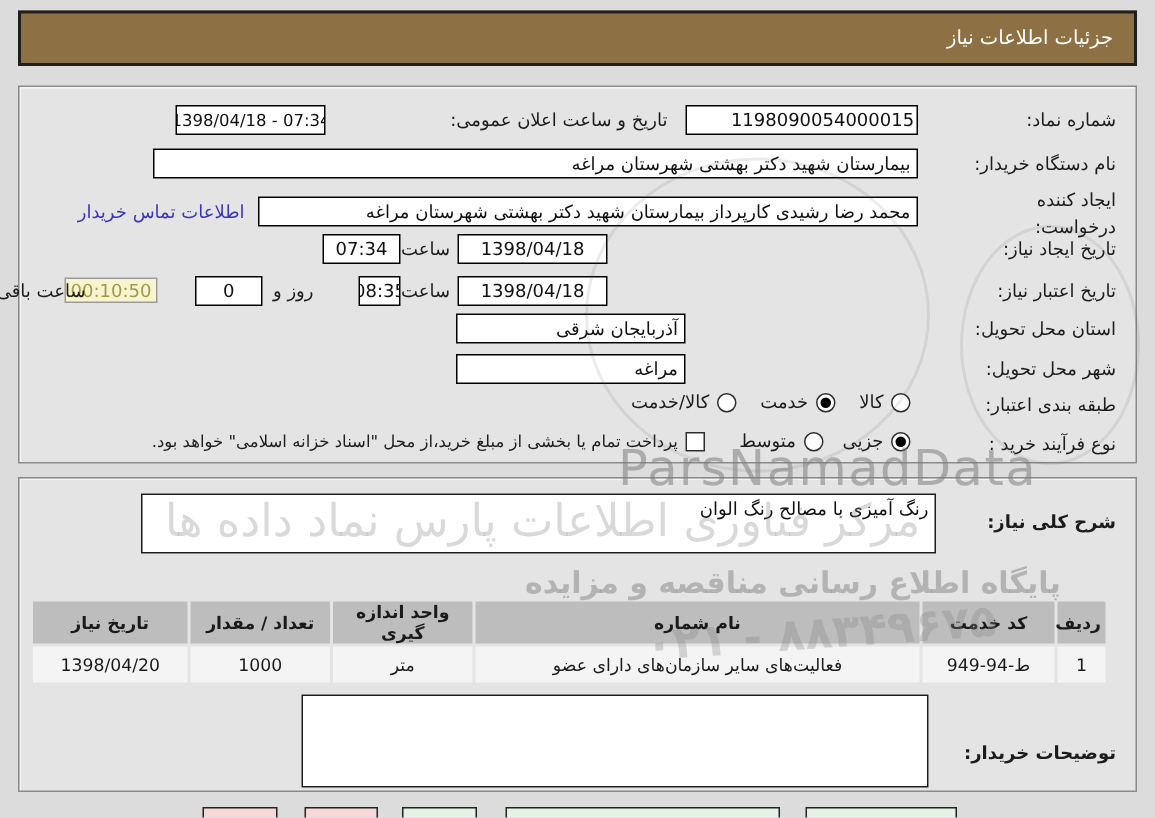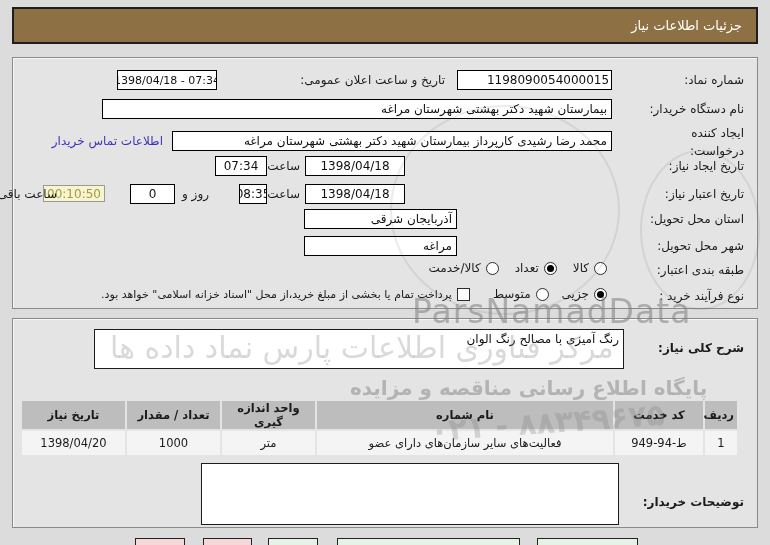--- a/index.html
+++ b/index.html
@@ -141,21 +141,21 @@
       <div class="input-box" style="top:178px; right:300px; width:153px;">مراغه</div>
 
       <div class="lbl" style="top:205px; right:13px;">طبقه بندی اعتبار:</div>
       <div class="radio-group" style="top:203px; right:150px;">
         <span class="radio-item">
           <span class="radio"></span>
           <span>کالا</span>
         </span>
         <span class="radio-item">
           <span class="radio checked"></span>
-          <span>تعداد</span>
+          <span>خدمت</span>
         </span>
         <span class="radio-item">
           <span class="radio"></span>
           <span>کالا/خدمت</span>
         </span>
       </div>
 
       <div class="lbl" style="top:231px; right:13px;">نوع فرآیند خرید :</div>
       <div class="radio-group" style="top:229px; right:150px; gap:13px;">
         <span class="radio-item">

